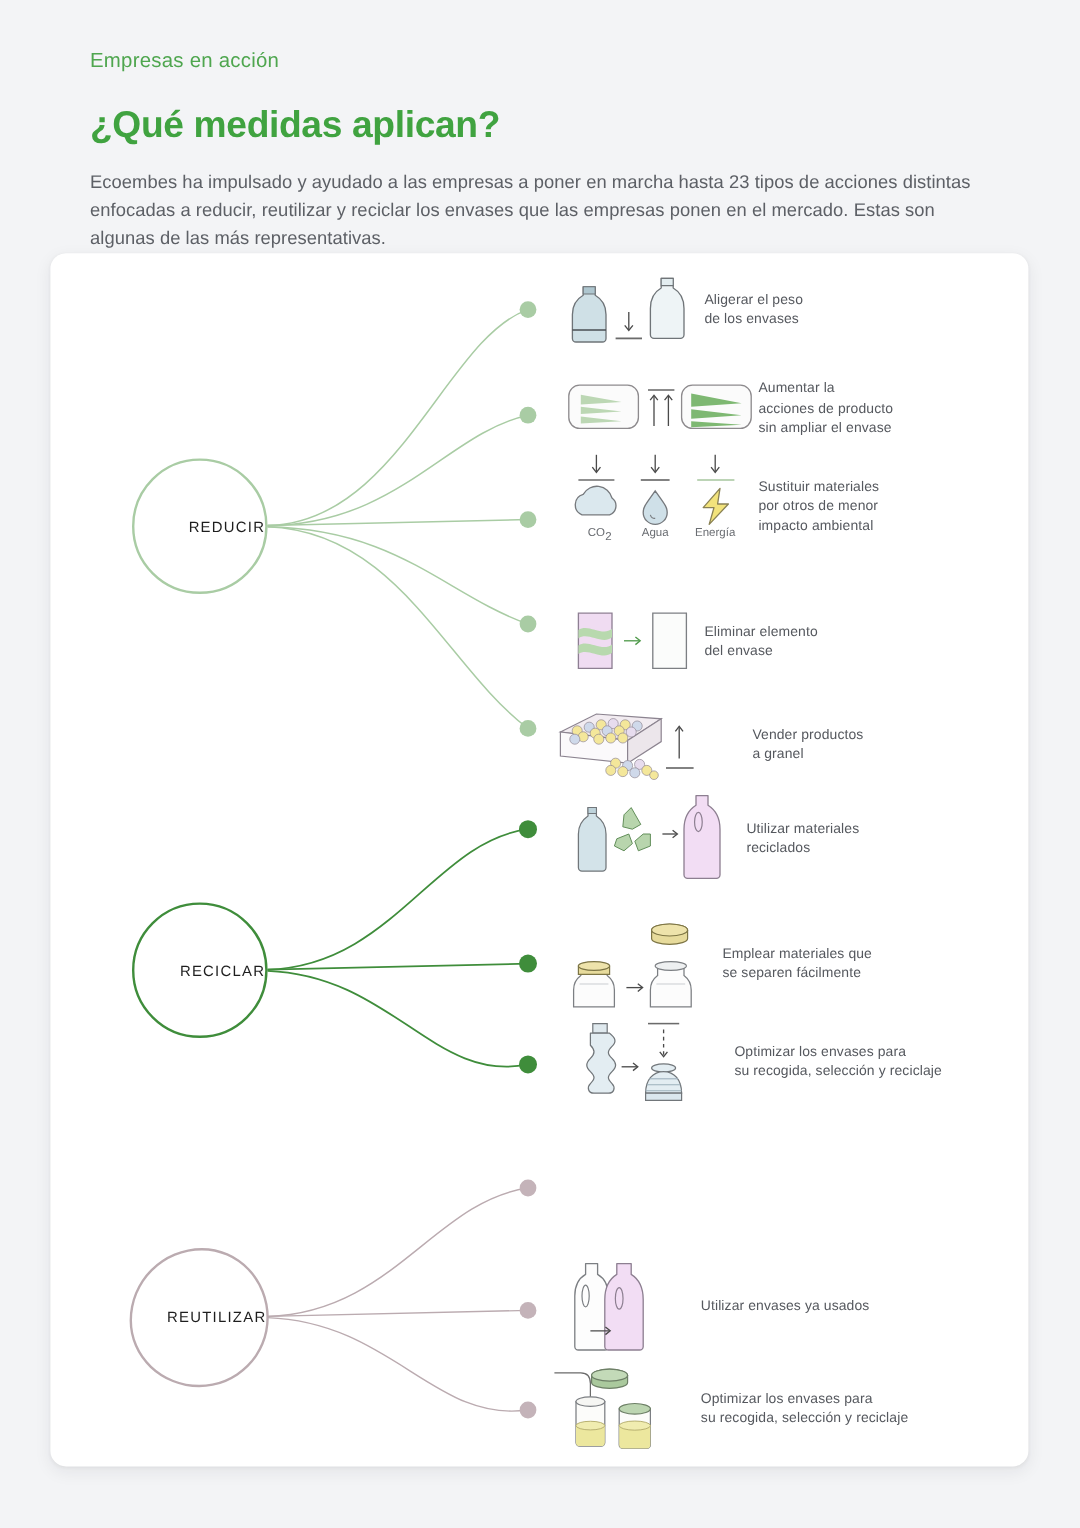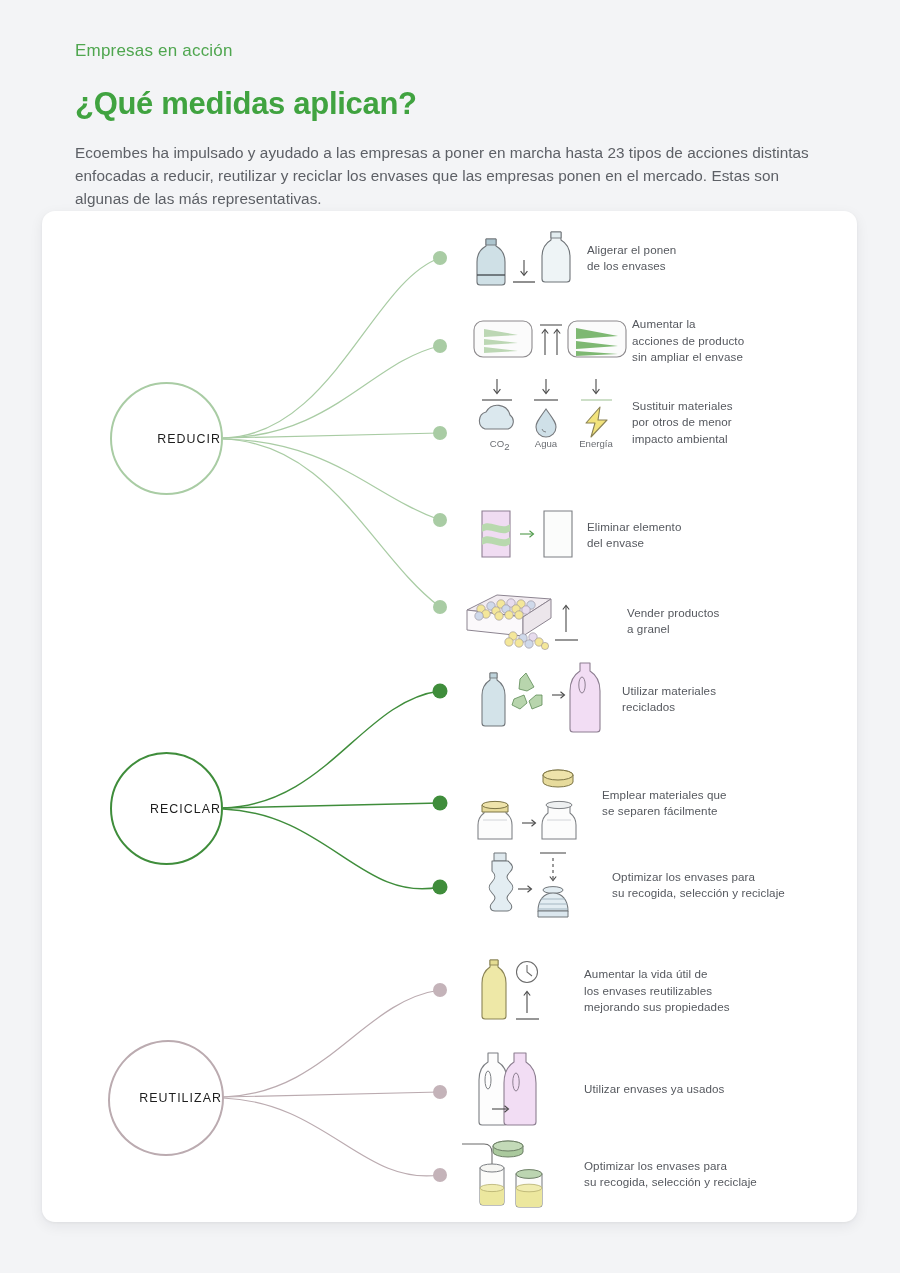--- a/index.html
+++ b/index.html
@@ -140,21 +140,21 @@
             <path d="M14,12 h10 v7 c7,4 9,10 9,16 v20 a3,3 0 0 1 -3,3 h-22 a3,3 0 0 1 -3,-3 v-20 c0,-6 2,-12 9,-16 z" fill="#cfe0e6" stroke="#6f7478" stroke-width="1.1" stroke-linejoin="round"></path>
             <path d="M5,48 h28" stroke="#4a4f53" stroke-width="1.4" fill="none"></path>
             <path d="M14,12 h10 v6 h-10 z" fill="#aec6cf" stroke="#6f7478" stroke-width=".9"></path>
             <path d="M52,33 v15" stroke="#4a4a4a" stroke-width="1.1" fill="none"></path>
             <path d="M48.6,44.2 L52,48.4 L55.4,44.2" stroke="#4a4a4a" stroke-width="1.1" fill="none"></path>
             <path d="M41,55 h22" stroke="#6b6b6b" stroke-width="1.5" fill="none"></path>
             <path d="M79,5 h10 v8 c7,4 9,11 9,17 v22 a3,3 0 0 1 -3,3 h-22 a3,3 0 0 1 -3,-3 v-22 c0,-6 2,-13 9,-17 z" fill="#eef4f6" stroke="#6f7478" stroke-width="1.1" stroke-linejoin="round"></path>
             <path d="M79,5 h10 v6 h-10 z" fill="#e3edf0" stroke="#6f7478" stroke-width=".9"></path>
           </svg>
         </div>
-        <div class="row-label">Aligerar el ponen
+        <div class="row-label">Aligerar el peso
 de los envases</div>
       </div>
 
       <div class="row" style="left:430px; top:95px;">
         <div class="icon-slot" style="flex:0 0 160px; width:160px;">
           <svg class="ic" width="158" height="56" viewBox="0 0 158 56">
             <rect x="2" y="8" width="58" height="36" rx="9" fill="#fbfbfb" stroke="#8d8a8d" stroke-width="1.1"></rect>
             <path d="M12,16 L46,22 L12,24 Z" fill="#bcd7b4"></path>
             <path d="M12,26 L46,30 L12,32 Z" fill="#bcd7b4"></path>
             <path d="M12,34 L46,38 L12,40 Z" fill="#bcd7b4"></path>
@@ -318,36 +318,20 @@
               <path d="M69,50 h24"></path>
                 <path d="M67,55 h28"></path>
                 <path d="M66,60 h30"></path>
             </g>
           </svg>
         </div>
         <div class="row-label">Optimizar los envases para
 su recogida, selección y reciclaje</div>
       </div>
 
-      <div class="row" style="left:430px; top:745px;">
-        <div class="icon-slot" style="flex:0 0 112px; width:112px; height:70px;">
-          <svg class="ic" width="110" height="70" viewBox="0 0 110 70">
-            <path d="M18,4 h8 v7 c6,4 8,10 8,16 v33 a3,3 0 0 1 -3,3 h-18 a3,3 0 0 1 -3,-3 v-33 c0,-6 2,-12 8,-16 z" fill="#eee8a7" stroke="#8a8355" stroke-width="1.1" stroke-linejoin="round"></path>
-            <path d="M18,4 h8 v5 h-8 z" fill="#e5dd92" stroke="#8a8355" stroke-width=".9"></path>
-            <circle cx="55" cy="16" r="10.5" fill="none" stroke="#6b6b6b" stroke-width="1.05"></circle>
-            <path d="M55,9 v7 l5,4" stroke="#6b6b6b" stroke-width="1.05" fill="none"></path>
-            <path d="M55,57 v-21" stroke="#4a4a4a" stroke-width="1.1" fill="none"></path>
-            <path d="M51.8,39.5 L55,35.3 L58.2,39.5" stroke="#4a4a4a" stroke-width="1.1" fill="none"></path>
-            <path d="M44,63 h23" stroke="#6b6b6b" stroke-width="1.4" fill="none"></path>
-          </svg>
-        </div>
-        <div class="row-label">Aumentar la vida útil de
-los envases reutilizables
-mejorando sus propiedades</div>
-      </div>
 
       <div class="row" style="left:430px; top:838px;">
         <div class="icon-slot" style="flex:0 0 112px; width:112px; height:80px;">
           <svg class="ic" width="110" height="80" viewBox="0 0 110 80">
             <path d="M16,4 h10 v9 c7,4 9,11 9,18 v42 a3,3 0 0 1 -3,3 h-22 a3,3 0 0 1 -3,-3 v-42 c0,-7 2,-14 9,-18 z" fill="#fdfdfd" stroke="#7c7f83" stroke-width="1.1" stroke-linejoin="round"></path>
             <ellipse cx="16" cy="31" rx="3" ry="9" fill="none" stroke="#7c7f83" stroke-width="1"></ellipse>
             <path d="M42,4 h12 v9 c8,5 10,13 10,21 v39 a3,3 0 0 1 -3,3 h-26 a3,3 0 0 1 -3,-3 v-39 c0,-8 2,-16 10,-21 z" fill="#f2ddf4" stroke="#8d7f91" stroke-width="1.1" stroke-linejoin="round"></path>
             <ellipse cx="44" cy="33" rx="3.2" ry="9" fill="none" stroke="#8d7f91" stroke-width="1"></ellipse>
             <path d="M20,60 h16" stroke="#4a4a4a" stroke-width="1.1" fill="none"></path>
             <path d="M32.5,56.8 L36.5,60 L32.5,63.2" stroke="#4a4a4a" stroke-width="1.1" fill="none"></path>

